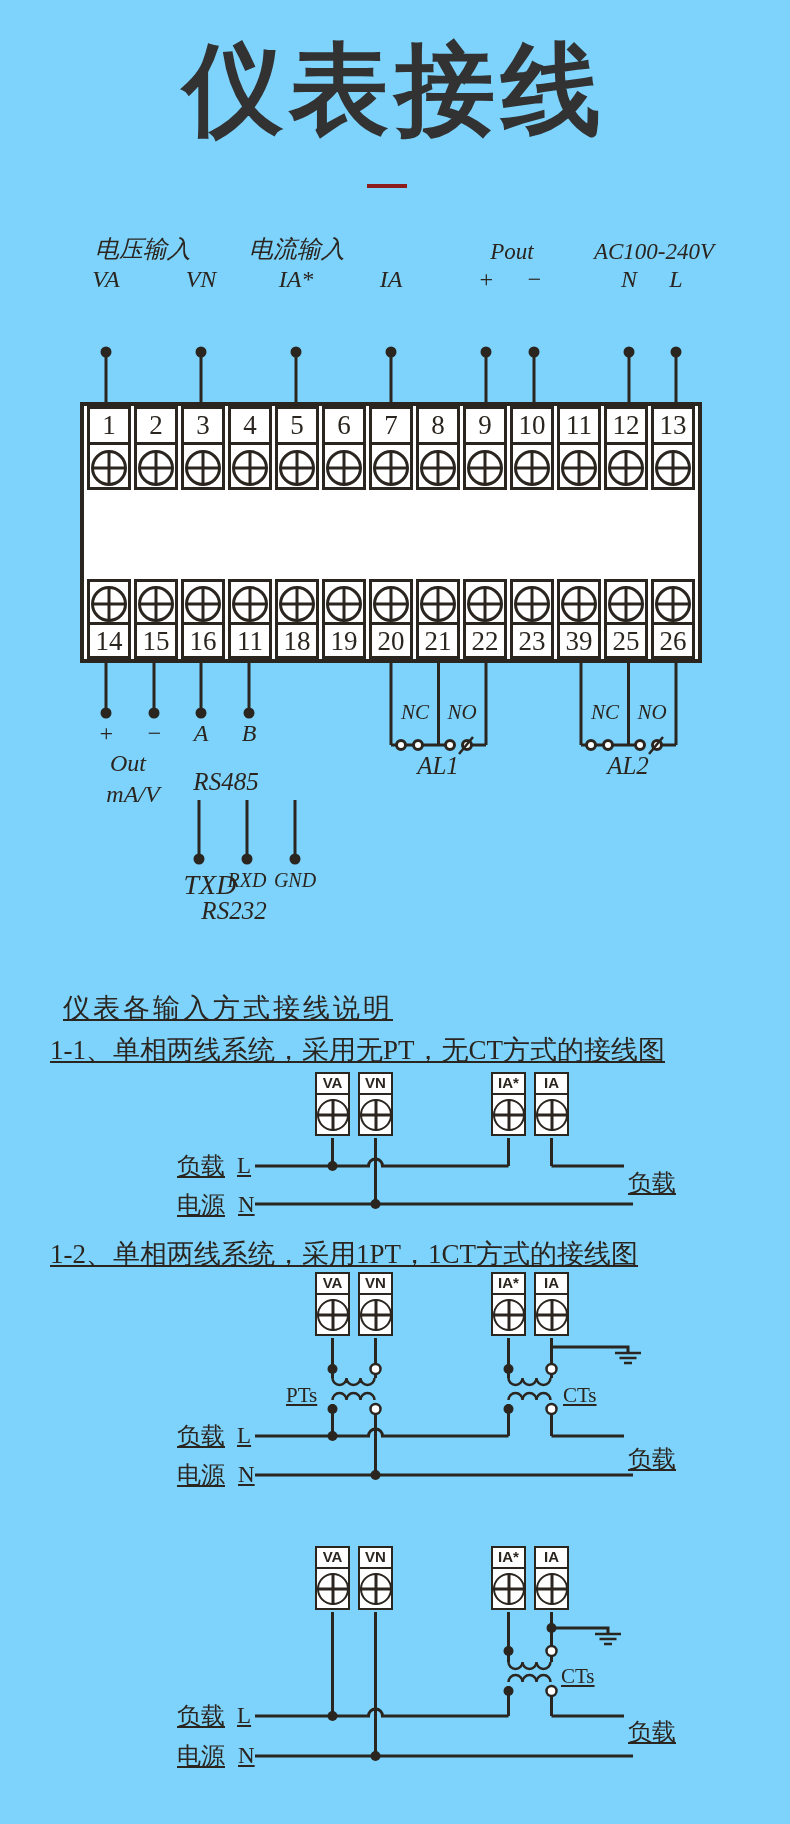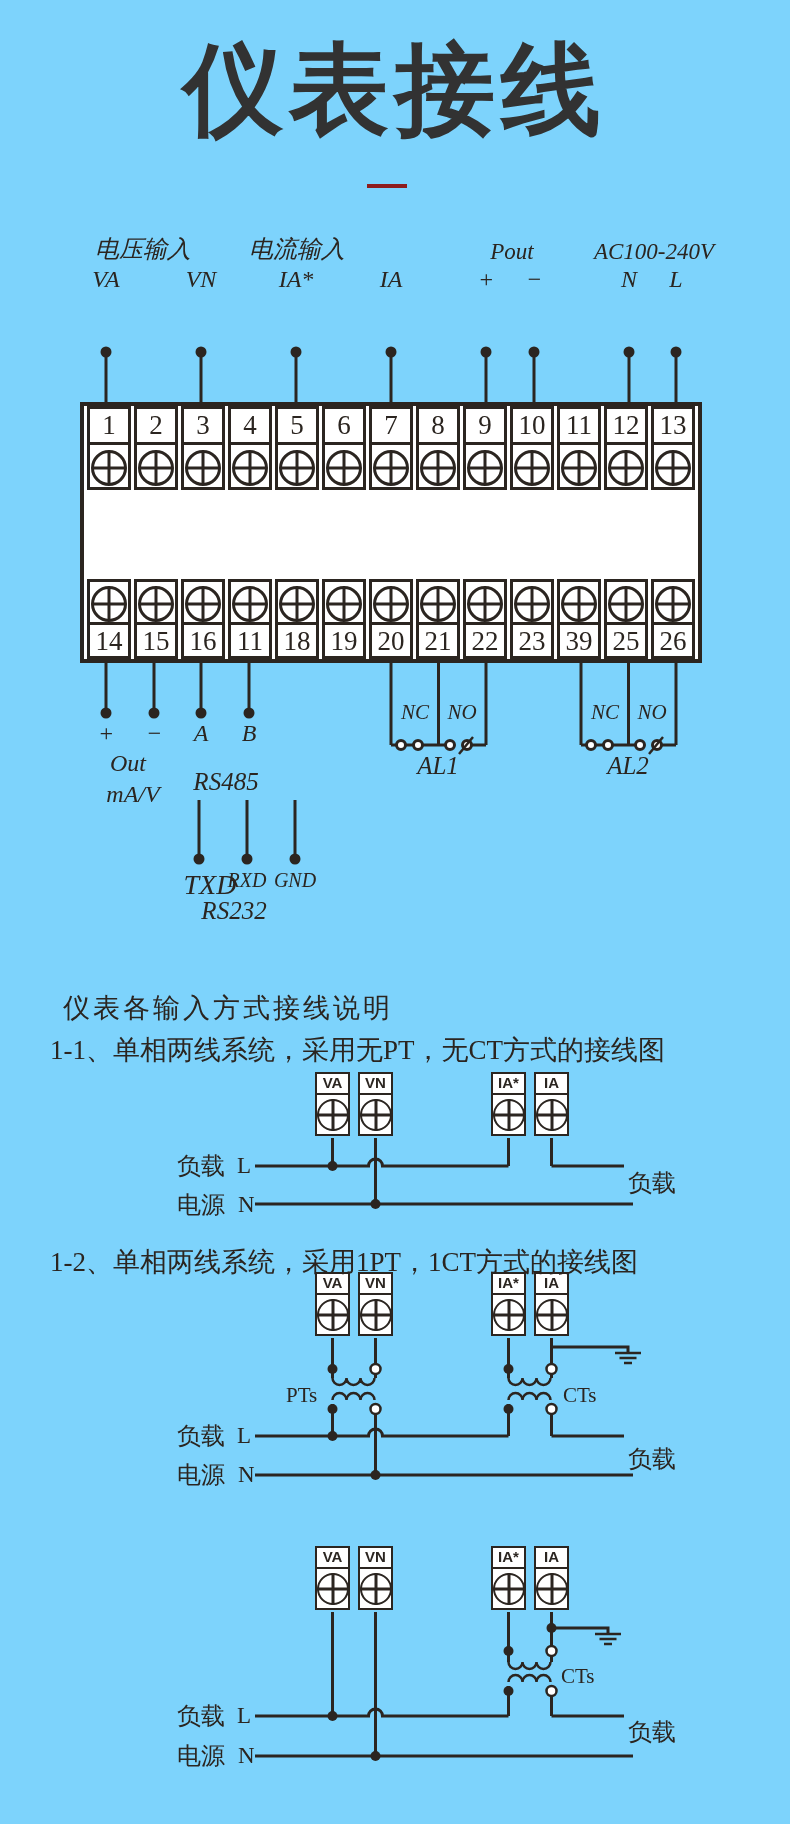--- a/index.html
+++ b/index.html
@@ -6,21 +6,21 @@
   html,body{margin:0;padding:0;background:#fff;}
   .page{position:relative;width:790px;height:1824px;background:#7dd3fc;overflow:hidden;
         font-family:"Liberation Serif",serif;color:var(--ink);}
   .title{position:absolute;left:0;right:0;top:34px;text-align:center;
          font-family:"Liberation Sans",sans-serif;font-weight:900;font-size:100px;
          color:#323232;letter-spacing:6px;line-height:110px;}
   .divider{position:absolute;left:367px;top:184px;width:40px;height:4px;background:#8e1c1c;}
   .lbl{position:absolute;transform:translateX(-50%);white-space:nowrap;color:var(--ink);
        font-family:"Liberation Serif",serif;line-height:1.15;font-style:italic;}
   .lbl-l{position:absolute;white-space:nowrap;color:var(--ink);
-       font-family:"Liberation Serif",serif;line-height:1.2;}
+       font-family:"Liberation Serif",serif;line-height:1.2;text-decoration:underline;}
   
   .tblock{position:absolute;left:80px;top:402px;width:622px;height:261px;
           border:4px solid var(--ink);box-sizing:border-box;background:#fff;z-index:2;}
   .trow{position:absolute;left:3px;right:3px;display:flex;justify-content:space-between;}
   .trow-top{top:0;}
   .trow-bot{bottom:0;}
   .tcell{box-sizing:border-box;width:44px;border:3px solid var(--ink);
          display:flex;flex-direction:column;align-items:center;background:#fff;}
   .tcell-top{height:84px;}
   .tcell-bot{height:80px;}
@@ -221,21 +221,21 @@
   <span class="lbl txt" style="left:652px;top:700px;font-size:21px;">NO</span>
   <span class="lbl txt" style="left:628px;top:752px;font-size:25px;">AL2</span>
 
   <span class="lbl txt" style="left:210px;top:869px;font-size:28px;text-align:center;">TXD</span>
   <span class="lbl txt" style="left:247px;top:869px;font-size:20px;">RXD</span>
   <span class="lbl txt" style="left:295px;top:869px;font-size:20px;">GND</span>
   <span class="lbl txt" style="left:234px;top:897px;font-size:25px;">RS232</span>
 
   <span class="lbl-l txt" style="left:63px;top:992px;font-size:27px;letter-spacing:3px;">仪表各输入方式接线说明</span>
   <span class="lbl-l txt" style="left:50px;top:1034px;font-size:27px;">1-1、单相两线系统，采用无PT，无CT方式的接线图</span>
-  <span class="lbl-l txt" style="left:50px;top:1238px;font-size:27px;margin-top:8px;">1-2、单相两线系统，采用1PT，1CT方式的接线图</span>
+  <span class="lbl-l txt" style="left:50px;top:1238px;font-size:27px;">1-2、单相两线系统，采用1PT，1CT方式的接线图</span>
 
   <div class="tbox" style="left:315px;top:1072px;">
     <div class="tlabel">VA</div>
     <div class="tscrew">
         <div class="screw-s"></div>
       </div>
   </div>
   <div class="tbox" style="left:358px;top:1072px;">
     <div class="tlabel">VN</div>
     <div class="tscrew">

